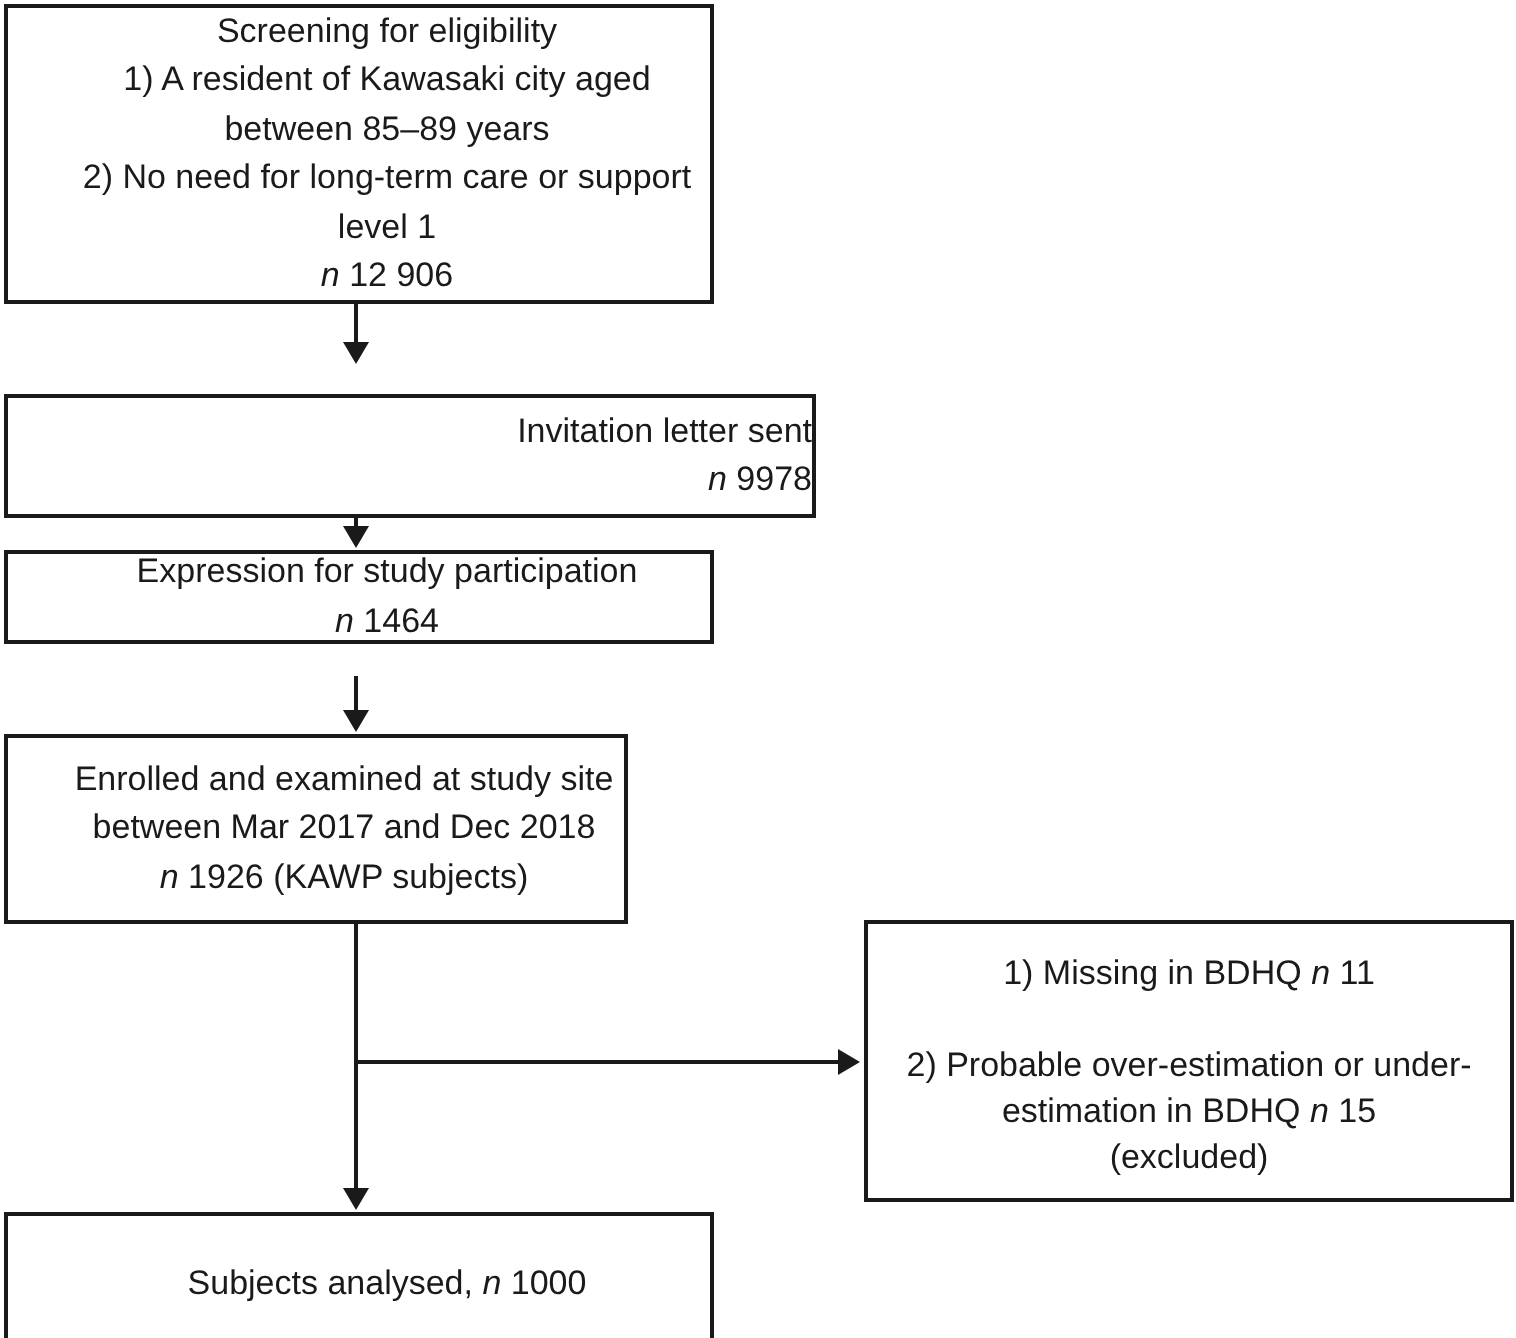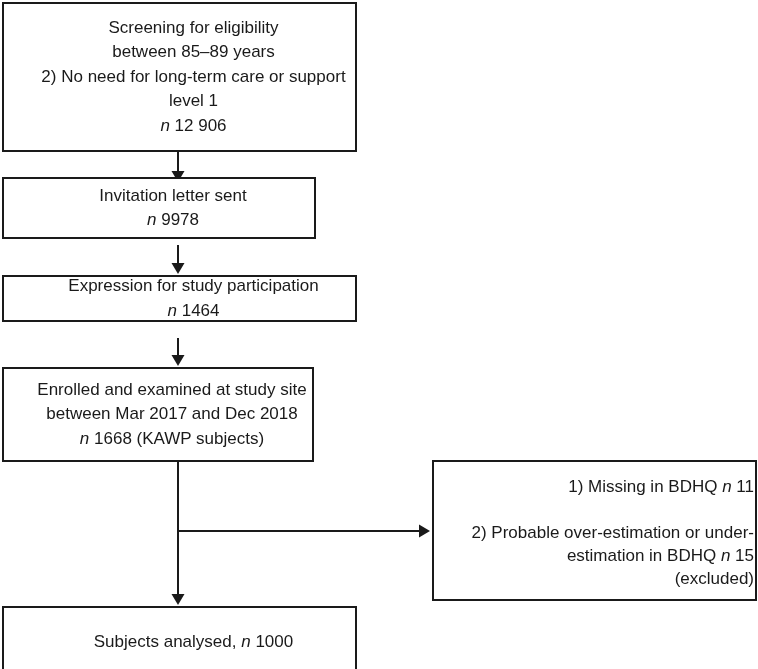--- a/index.html
+++ b/index.html
@@ -41,31 +41,31 @@
   }
   .center {
     display: flex;
     flex-direction: column;
     justify-content: center;
     text-align: center;
   }
   .leftalign {
     padding: 13px 1px;
     line-height: 23px;
-    text-align: right;
+    text-align: center;
   }
   .leftalign .ln {
     min-height: 23px;
   }
   .it {
     font-style: italic;
   }
   
   #box-screening  { left: 2px;   top: 2px;   width: 355px; height: 150px; }
-  #box-invitation { left: 2px;   top: 177px; width: 314px; height: 62px; }
+  #box-invitation { left: 2px;   top: 197px; width: 406px; height: 62px; align-items: flex-end; }
   #box-expression { left: 2px;   top: 275px; width: 355px; height: 47px; }
   #box-enrolled   { left: 2px;   top: 367px; width: 312px; height: 95px; }
   #box-exclusion  { left: 432px; top: 460px; width: 325px; height: 141px; }
   #box-analysed   { left: 2px;   top: 606px; width: 355px; height: 72px; }
 </style>
 </head>
 <body>
 
 <div class="canvas">
 
@@ -87,40 +87,41 @@
       <polygon points="171.5,594 184.5,594 178,605"></polygon>
     </g>
     <g>
       <line x1="178" y1="531" x2="420" y2="531"></line>
       <polygon points="419,524.5 419,537.5 430,531"></polygon>
     </g>
   </svg>
 
   <div class="box center" id="box-screening">
     <div class="ln">Screening for eligibility</div>
+    <div class="ln">1) A resident of Kawasaki city aged</div>
     <div class="ln">between 85–89 years</div>
     <div class="ln">2) No need for long-term care or support</div>
     <div class="ln">level 1</div>
     <div class="ln"><span class="it">n</span><span> 12 906</span></div>
   </div>
 
   <div class="box center" id="box-invitation">
     <div class="ln">Invitation letter sent</div>
     <div class="ln"><span class="it">n</span><span> 9978</span></div>
   </div>
 
   <div class="box center" id="box-expression">
     <div class="ln">Expression for study participation</div>
     <div class="ln"><span class="it">n</span><span> 1464</span></div>
   </div>
 
   <div class="box center" id="box-enrolled">
     <div class="ln">Enrolled and examined at study site</div>
     <div class="ln">between Mar 2017 and Dec 2018</div>
-    <div class="ln"><span class="it">n</span><span> 1668 (KAWP subjects)</span></div>
+    <div class="ln"><span class="it">n</span><span> 1926 (KAWP subjects)</span></div>
   </div>
 
   <div class="box leftalign" id="box-exclusion">
     <div class="ln"><span>1) Missing in BDHQ </span><span class="it">n</span><span> 11</span></div>
     <div class="ln"></div>
     <div class="ln">2) Probable over-estimation or under-</div>
     <div class="ln"><span>estimation in BDHQ </span><span class="it">n</span><span> 15</span></div>
     <div class="ln">(excluded)</div>
   </div>
 

